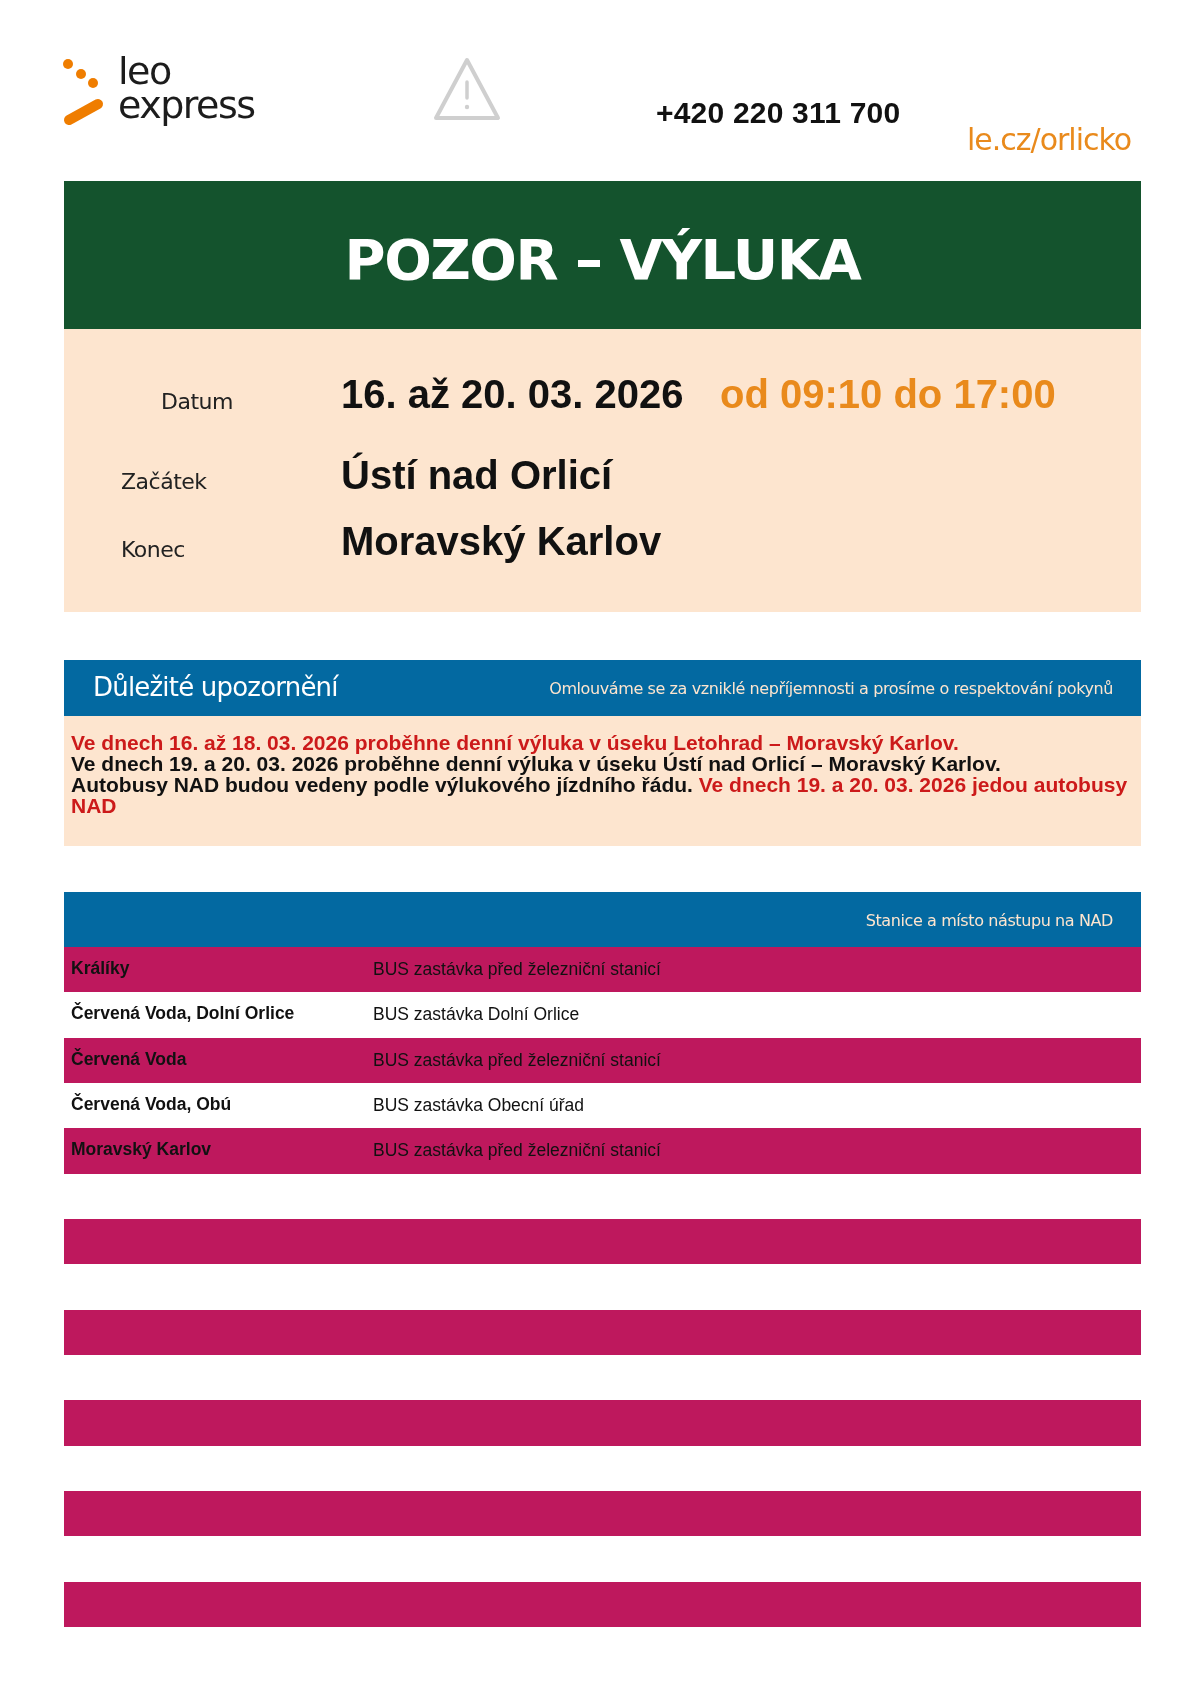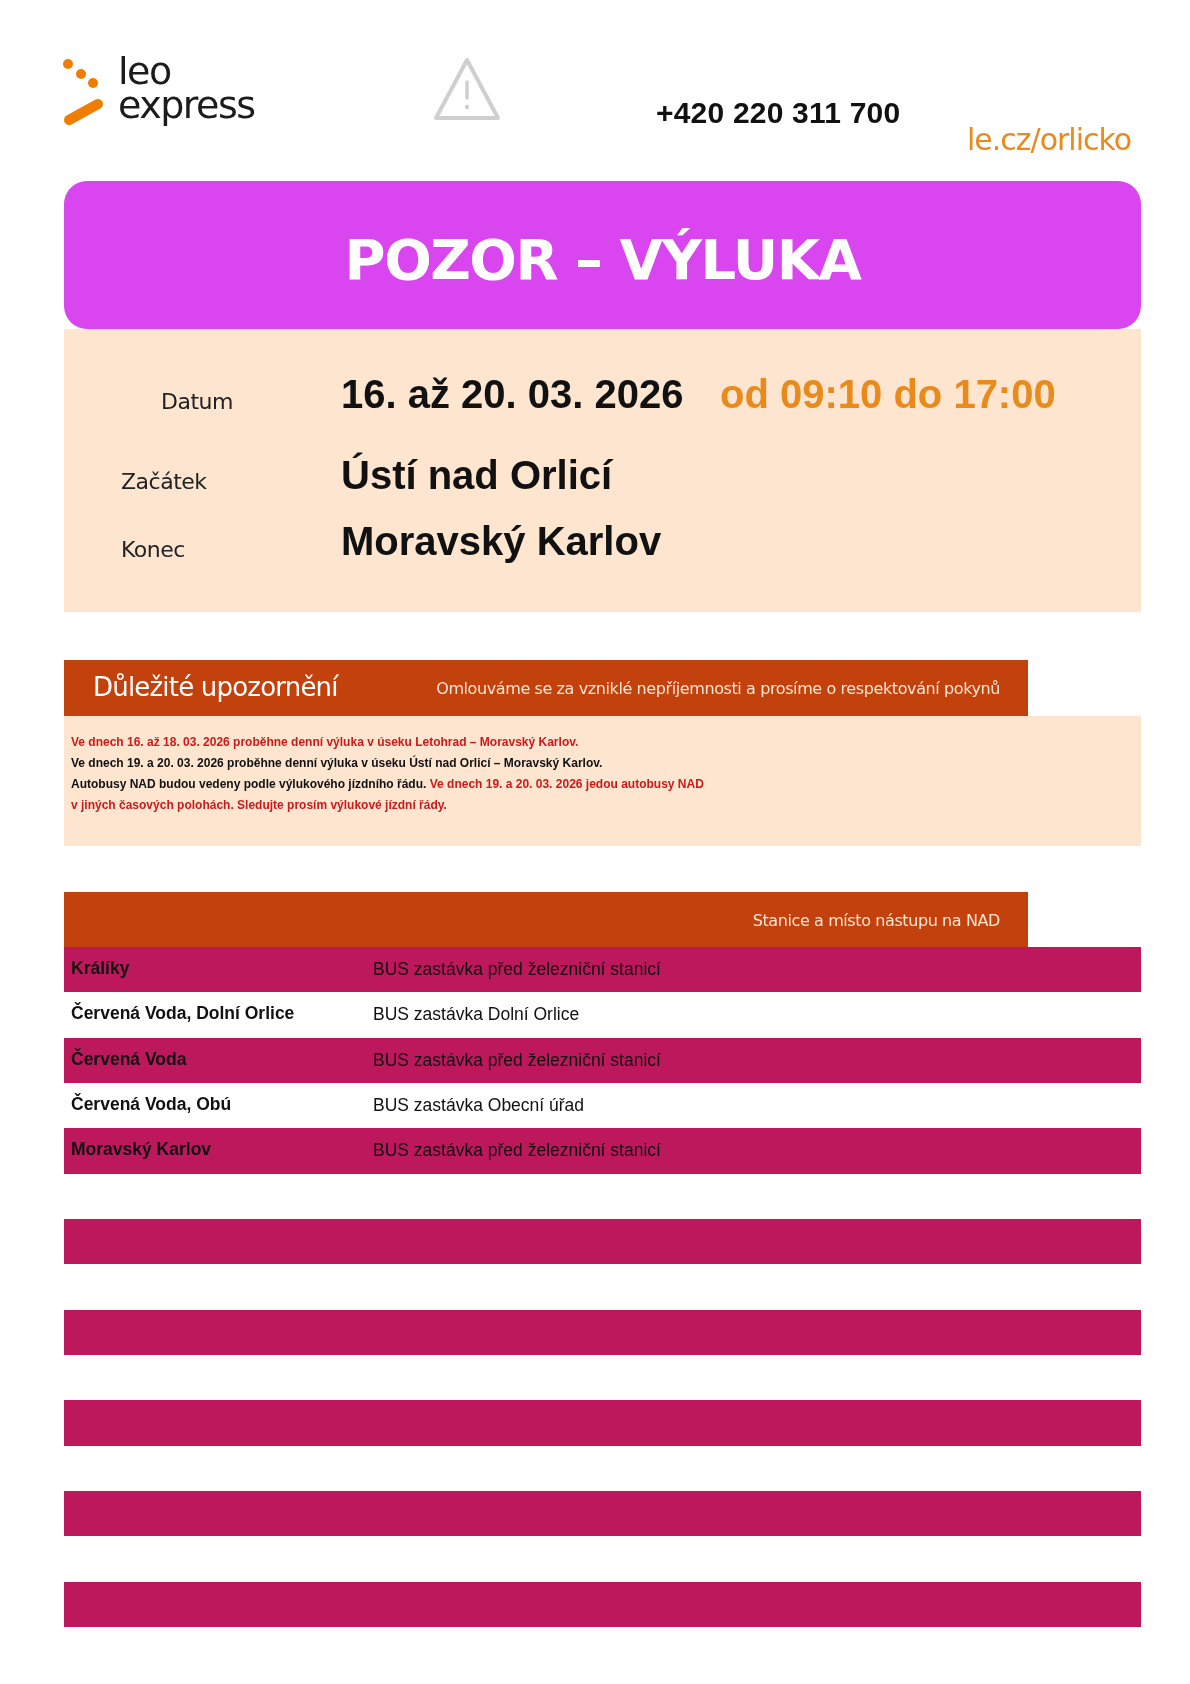--- a/index.html
+++ b/index.html
@@ -11,41 +11,41 @@
   .logo-mark { position: absolute; left: 0; top: 0; width: 48px; height: 72px; }
   .logo-text { position: absolute; left: 56px; top: -2px; font-family: "DejaVu Sans", sans-serif;
     font-size: 38px; line-height: 34px; color: #1c1c1c; letter-spacing: -1.5px; font-weight: 400; }
   .warn-icon { position: absolute; left: 432px; top: 56px; width: 70px; height: 66px; }
   .phone { position: absolute; left: 656px; top: 96px; font-size: 30px; font-weight: 700;
     color: #111; letter-spacing: 0.2px; }
   .web { position: absolute; left: 967px; top: 94px; font-family: "DejaVu Sans", sans-serif;
     font-size: 30px; color: #e98a1c; letter-spacing: -1px; margin-top: 28px; }
 
   
-  .banner { position: absolute; left: 64px; top: 181px; width: 1077px; height: 148px; background: #d946ef;
-    display: flex; align-items: center; justify-content: center; border-radius: 23px; }
+  .banner { position: absolute; left: 64px; top: 181px; width: 1077px; height: 148px; background: #14532d;
+    display: flex; align-items: center; justify-content: center; }
   .banner-title { color: #fff; font-family: "DejaVu Sans", sans-serif; font-weight: 700;
     font-size: 56px; letter-spacing: -1.5px; margin-top: 8px; }
 
   
   .info { position: absolute; left: 64px; top: 329px; width: 1077px; height: 283px; background: #fde5cf; }
   .info-label { position: absolute; left: 57px; font-family: "DejaVu Sans", sans-serif; font-size: 22px; color: #222; letter-spacing: -0.5px; }
   .info-value { position: absolute; left: 277px; font-size: 40px; font-weight: 700; color: #111; }
   .info-time { position: absolute; left: 656px; font-size: 40px; font-weight: 700; color: #e98a1c; }
 
   
-  .sec-head { position: absolute; left: 64px; width: 964px; height: 56px; background: #c2410c; }
+  .sec-head { position: absolute; left: 64px; width: 1077px; height: 56px; background: #0369a1; }
   .sec-title { position: absolute; left: 29px; top: 12px; font-family: "DejaVu Sans", sans-serif;
     font-size: 26px; color: #fff; letter-spacing: -0.8px; }
   .sec-sub { position: absolute; right: 28px; top: 19px; font-family: "DejaVu Sans", sans-serif;
     font-size: 16px; color: #fde5cf; letter-spacing: -0.4px; }
 
   
   .notice { position: absolute; left: 64px; top: 716px; width: 1077px; height: 130px; background: #fde5cf;
-    padding: 16px 0 4px 7px; font-size: 12px; font-weight: 700; line-height: 21px; color: #111; }
+    padding: 16px 0 4px 7px; font-size: 21px; font-weight: 700; line-height: 21px; color: #111; }
   .red { color: #cc1a1a; }
 
   
   .nad-table { position: absolute; left: 64px; top: 947px; width: 1077px; }
   .nad-row { height: 45.35px; position: relative; }
   .nad-row.gray { background: #be185d; }
   .nad-station { position: absolute; left: 7px; top: 11px; font-size: 17.5px; font-weight: 700; color: #111; }
   .nad-place { position: absolute; left: 309px; top: 12px; font-size: 17.5px; color: #111; }
 </style>
 </head>
@@ -88,21 +88,20 @@
 </div>
 
 <div class="sec-head" style="top:660px;">
   <div class="sec-title">Důležité upozornění</div>
   <div class="sec-sub">Omlouváme se za vzniklé nepříjemnosti a prosíme o respektování pokynů</div>
 </div>
 <div class="notice">
   <div class="red">Ve dnech 16. až 18. 03. 2026 proběhne denní výluka v úseku Letohrad – Moravský Karlov.</div>
   <div>Ve dnech 19. a 20. 03. 2026 proběhne denní výluka v úseku Ústí nad Orlicí – Moravský Karlov.</div>
   <div><span>Autobusy NAD budou vedeny podle výlukového jízdního řádu.</span> <span class="red">Ve dnech 19. a 20. 03. 2026 jedou autobusy NAD</span></div>
-  <div class="red">v jiných časových polohách. Sledujte prosím výlukové jízdní řády.</div>
 </div>
 
 <div class="sec-head" style="top:892px;">
   <div class="sec-sub">Stanice a místo nástupu na NAD</div>
 </div>
 
 <div class="nad-table">
   <div class="nad-row gray">
     <div class="nad-station">Králíky</div>
     <div class="nad-place">BUS zastávka před železniční stanicí</div>

